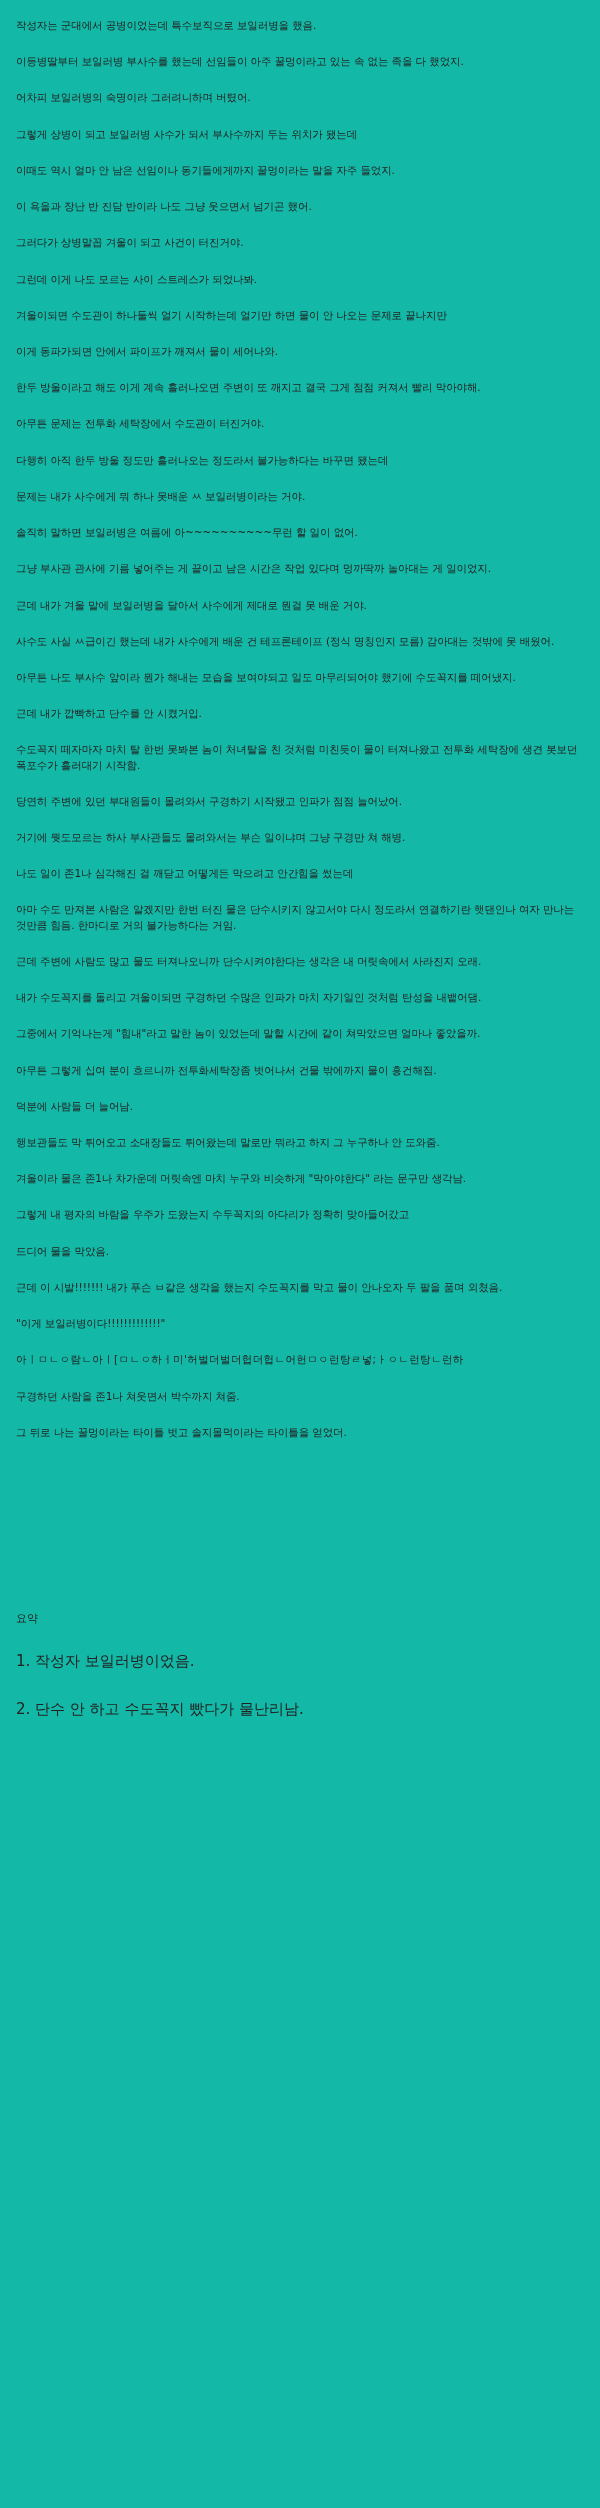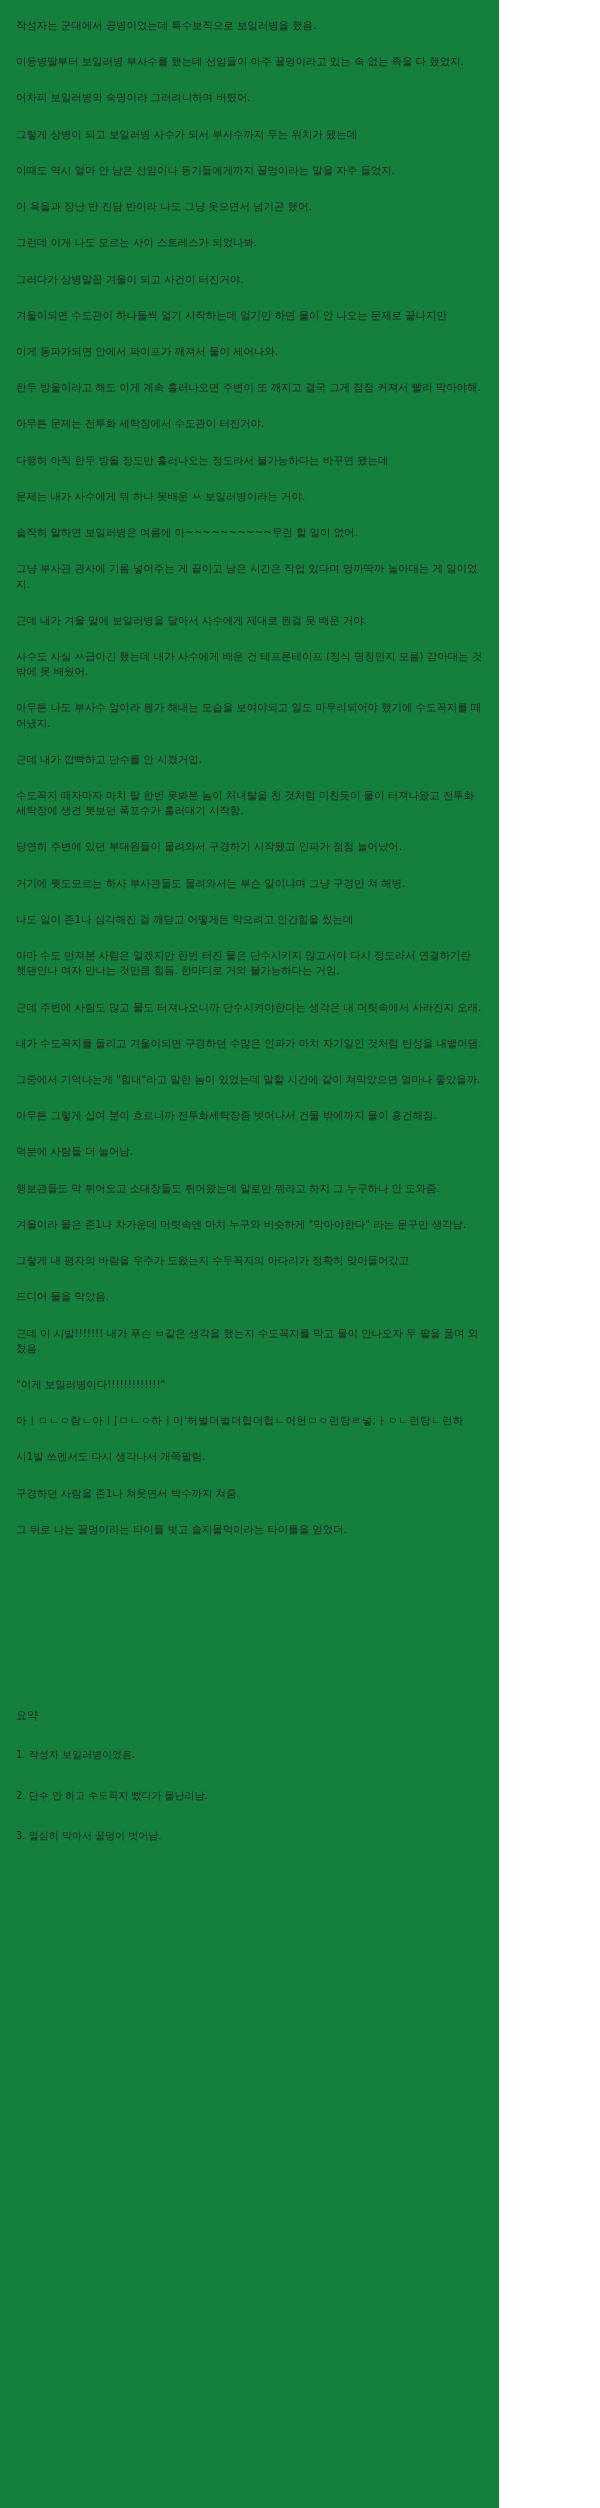--- a/index.html
+++ b/index.html
@@ -6,25 +6,25 @@
     margin: 0;
     padding: 0;
     background: #ffffff;
   }
   body {
     width: 600px;
     font-family: "DejaVu Sans", "Liberation Sans", sans-serif;
     color: #1a1a1a;
   }
   .page {
-    width: 499px;
+    width: 600px;
     min-height: 2508px;
     box-sizing: border-box;
     padding: 18px 16px 20px 16px;
-    background: #15803d;
+    background: #14b8a6;
     position: relative;
   }
   .para {
     font-size: 10.5px;
     line-height: 1.45;
     color: #222222;
     margin: 0 0 21px 0;
     letter-spacing: -0.1px;
     word-break: break-all;
     white-space: pre-wrap;
@@ -36,39 +36,39 @@
   .spacer {
     height: 150px;
   }
   .summary-title {
     font-size: 11px;
     line-height: 1.45;
     color: #222222;
     margin: 0 0 24px 0;
   }
   .summary-item {
-    font-size: 10px;
+    font-size: 15px;
     line-height: 1.45;
     color: #222222;
     margin: 0 0 26px 0;
   }
 </style>
 </head>
 <body>
 
 <div class="page">
   <div id="body-text">
       <p class="para">작성자는 군대에서 공병이었는데 특수보직으로 보일러병을 했음.</p>
       <p class="para">이등병딸부터 보일러병 부사수를 했는데 선임들이 아주 꿀멍이라고 있는 속 없는 족을 다 했었지.</p>
       <p class="para">어차피 보일러병의 숙명이라 그러려니하며 버텼어.</p>
       <p class="para">그렇게 상병이 되고 보일러병 사수가 되서 부사수까지 두는 위치가 됐는데</p>
       <p class="para">이때도 역시 얼마 안 남은 선임이나 동기들에게까지 꿀멍이라는 말을 자주 들었지.</p>
       <p class="para">이 욕을과 장난 반 진담 반이라 나도 그냥 웃으면서 넘기곤 했어.</p>
+      <p class="para">그러다가 상병말꼽 겨울이 되고 사건이 터진거야.</p>
       <p class="para">그런데 이게 나도 모르는 사이 스트레스가 되었나봐.</p>
-      <p class="para">그러다가 상병말꼽 겨울이 되고 사건이 터진거야.</p>
       <p class="para">겨울이되면 수도관이 하나둘씩 얼기 시작하는데 얼기만 하면 물이 안 나오는 문제로 끝나지만</p>
       <p class="para">이게 동파가되면 안에서 파이프가 깨져서 물이 세어나와.</p>
       <p class="para">한두 방울이라고 해도 이게 계속 흘러나오면 주변이 또 깨지고 결국 그게 점점 커져서 빨리 막아야해.</p>
       <p class="para">아무튼 문제는 전투화 세탁장에서 수도관이 터진거야.</p>
       <p class="para">다행히 아직 한두 방울 정도만 흘러나오는 정도라서 불가능하다는 바꾸면 됐는데</p>
       <p class="para">문제는 내가 사수에게 뭐 하나 못배운 ㅆ 보일러병이라는 거야.</p>
       <p class="para">솔직히 말하면 보일러병은 여름에 아~~~~~~~~~~무런 할 일이 없어.</p>
       <p class="para">그냥 부사관 관사에 기름 넣어주는 게 끝이고 남은 시간은 작업 있다며 멍까딱까 놀아대는 게 일이었지.</p>
       <p class="para">근데 내가 겨울 말에 보일러병을 달아서 사수에게 제대로 뭔걸 못 배운 거야.</p>
       <p class="para">사수도 사실 ㅆ급이긴 했는데 내가 사수에게 배운 건 테프론테이프 (정식 명칭인지 모름) 감아대는 것밖에 못 배웠어.</p>
@@ -84,24 +84,22 @@
       <p class="para">그중에서 기억나는게 "힘내"라고 말한 놈이 있었는데 말할 시간에 같이 쳐막았으면 얼마나 좋았을까.</p>
       <p class="para">아무튼 그렇게 십여 분이 흐르니까 전투화세탁장좀 벗어나서 건물 밖에까지 물이 흥건해짐.</p>
       <p class="para">덕분에 사람들 더 늘어남.</p>
       <p class="para">행보관들도 막 튀어오고 소대장들도 튀어왔는데 말로만 뭐라고 하지 그 누구하나 안 도와줌.</p>
       <p class="para">겨울이라 물은 존1나 차가운데 머릿속엔 마치 누구와 비슷하게 "막아야한다" 라는 문구만 생각남.</p>
       <p class="para">그렇게 내 평자의 바람을 우주가 도왔는지 수두꼭지의 아다리가 정확히 맞아들어갔고</p>
       <p class="para">드디어 물을 막았음.</p>
       <p class="para">근데 이 시발!!!!!!! 내가 푸슨 ㅂ같은 생각을 했는지 수도꼭지를 막고 물이 안나오자 두 팔을 품며 외쳤음.</p>
       <p class="para">"이게 보일러병이다!!!!!!!!!!!!!"</p>
       <p class="para garble">아ㅣㅁㄴㅇ람ㄴ아ㅣ[ㅁㄴㅇ하ㅓ미'허벌더벌더헙더헙ㄴ어헌ㅁㅇ런탕ㄹ넣;ㅏㅇㄴ런탕ㄴ런하</p>
-      <p class="para">시1발 쓰멘서도 다시 생각나서 개쪽팔림.</p>
       <p class="para">구경하던 사람을 존1나 쳐웃면서 박수까지 쳐줌.</p>
       <p class="para">그 뒤로 나는 꿀멍이라는 타이틀 벗고 솔지몰먹이라는 타이틀을 얻었더.</p>
     </div>
   <div class="spacer"></div>
   <div class="summary-title">요약</div>
   <div id="summary-list">
       <div class="summary-item">1. 작성자 보일러병이었음.</div>
       <div class="summary-item">2. 단수 안 하고 수도꼭지 빴다가 물난리남.</div>
-      <div class="summary-item">3. 열심히 막아서 꿀멍이 벗어남.</div>
     </div>
 </div>
 
 </body></html>

